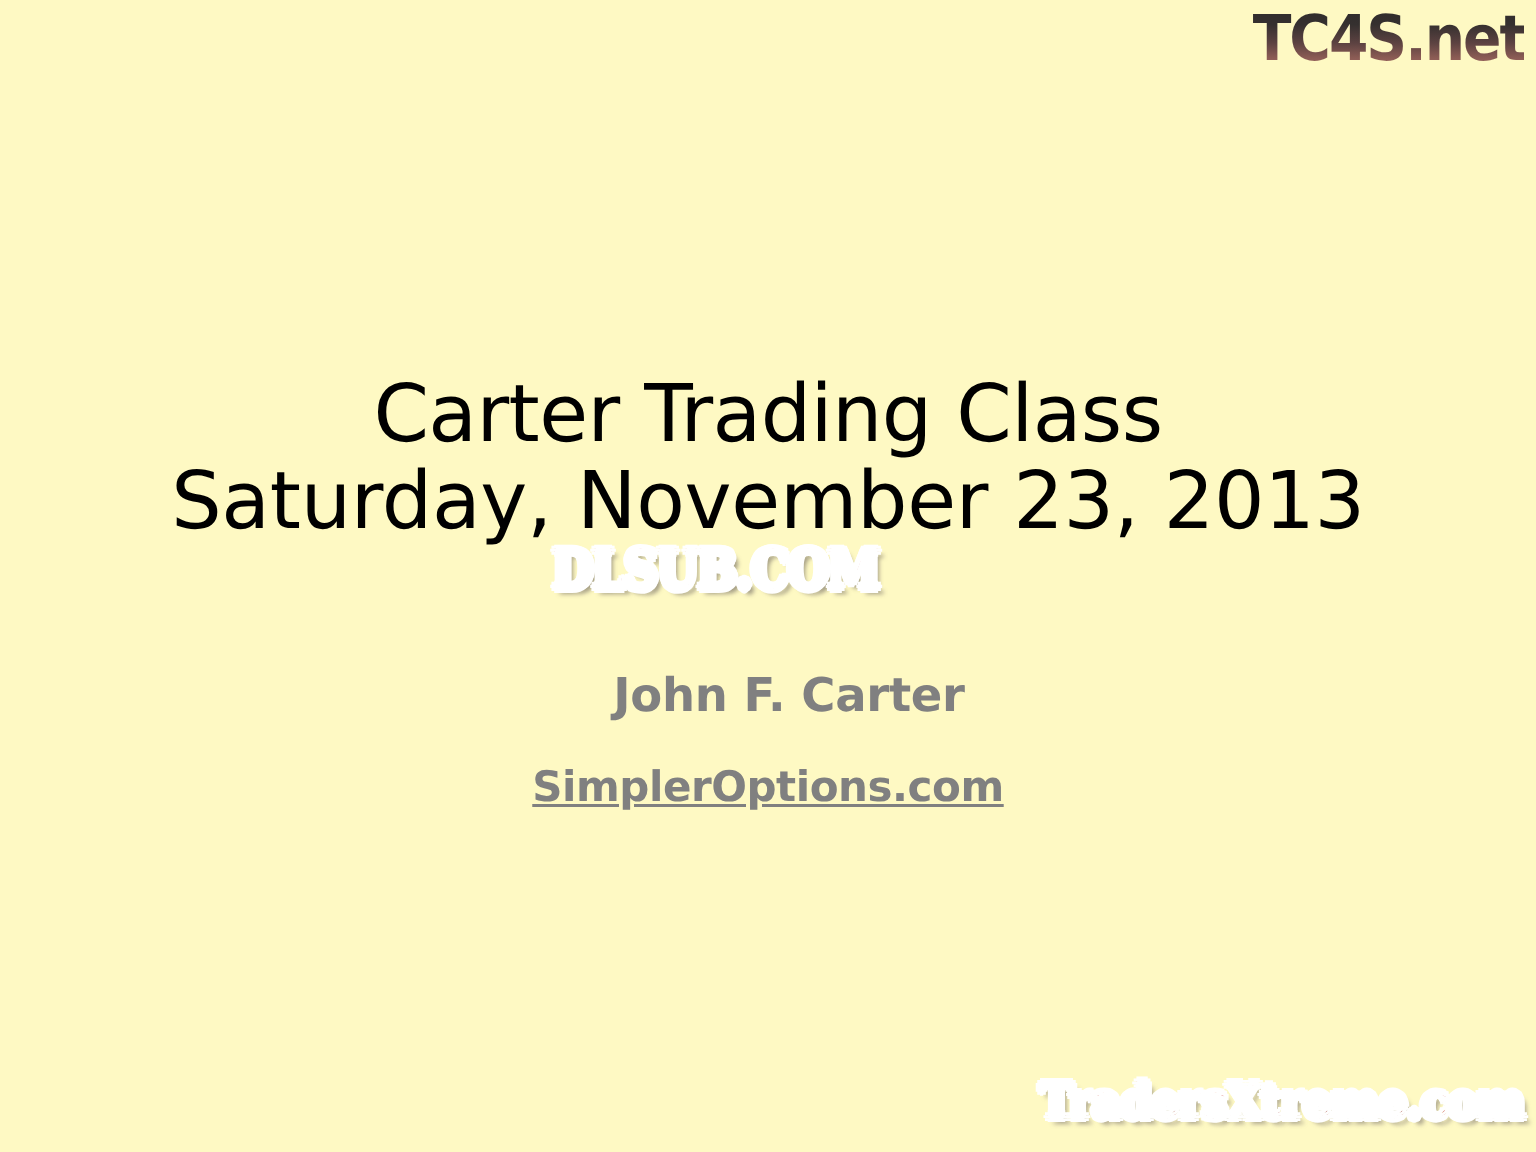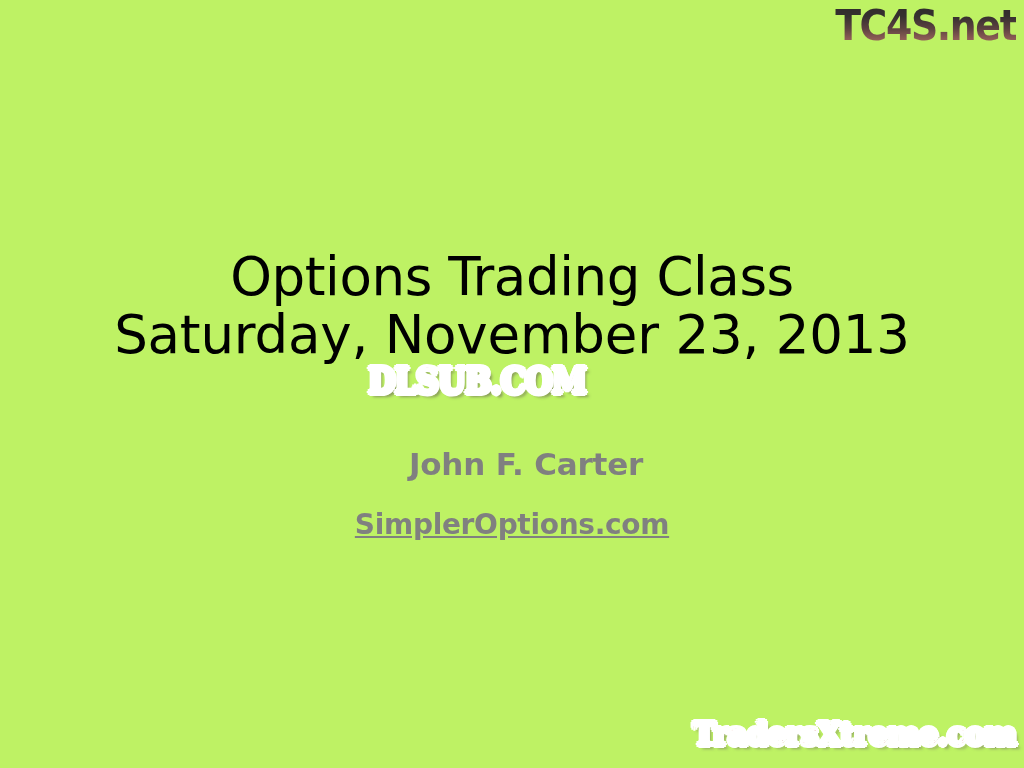--- a/index.html
+++ b/index.html
@@ -10,21 +10,21 @@
     width: 1024px;
     height: 768px;
     background: #ffffff;
     font-family: "Liberation Sans", sans-serif;
     overflow: hidden;
   }
   .slide {
     position: relative;
     width: 1024px;
     height: 768px;
-    background: #bef264;
+    background: #fef9c3;
     overflow: hidden;
   }
 
   
   .tc4s-logo {
     position: absolute;
     top: 4px;
     right: 8px;
     font-family: "DejaVu Sans", sans-serif;
     font-weight: bold;
@@ -171,21 +171,21 @@
   }
 </style>
 </head>
 <body>
 
 <div class="slide">
 
   <div class="tc4s-logo">TC4S.net</div>
 
   <div class="title-block">
-    <div class="title-line line1">Options Trading Class</div>
+    <div class="title-line line1">Carter Trading Class</div>
     <div class="title-line line2">Saturday, November 23, 2013</div>
   </div>
 
   <div class="subtitle-block">
     <div class="subtitle-line presenter">John F. Carter</div>
     <div class="subtitle-line site">SimplerOptions.com</div>
   </div>
 
   <div class="dlsub-watermark">
     <span class="inner">DLSUB.COM</span>

